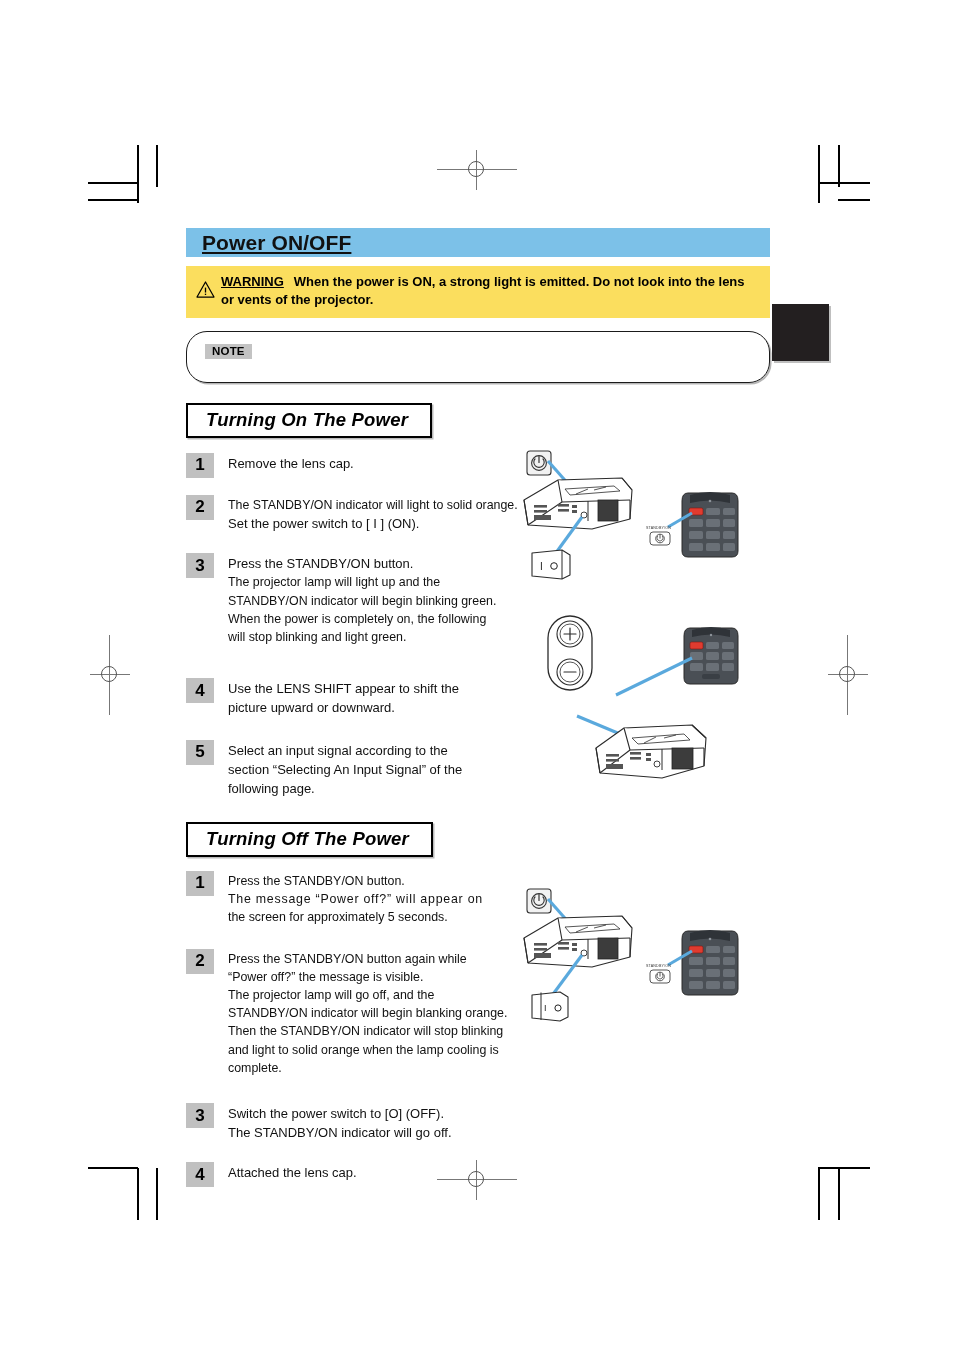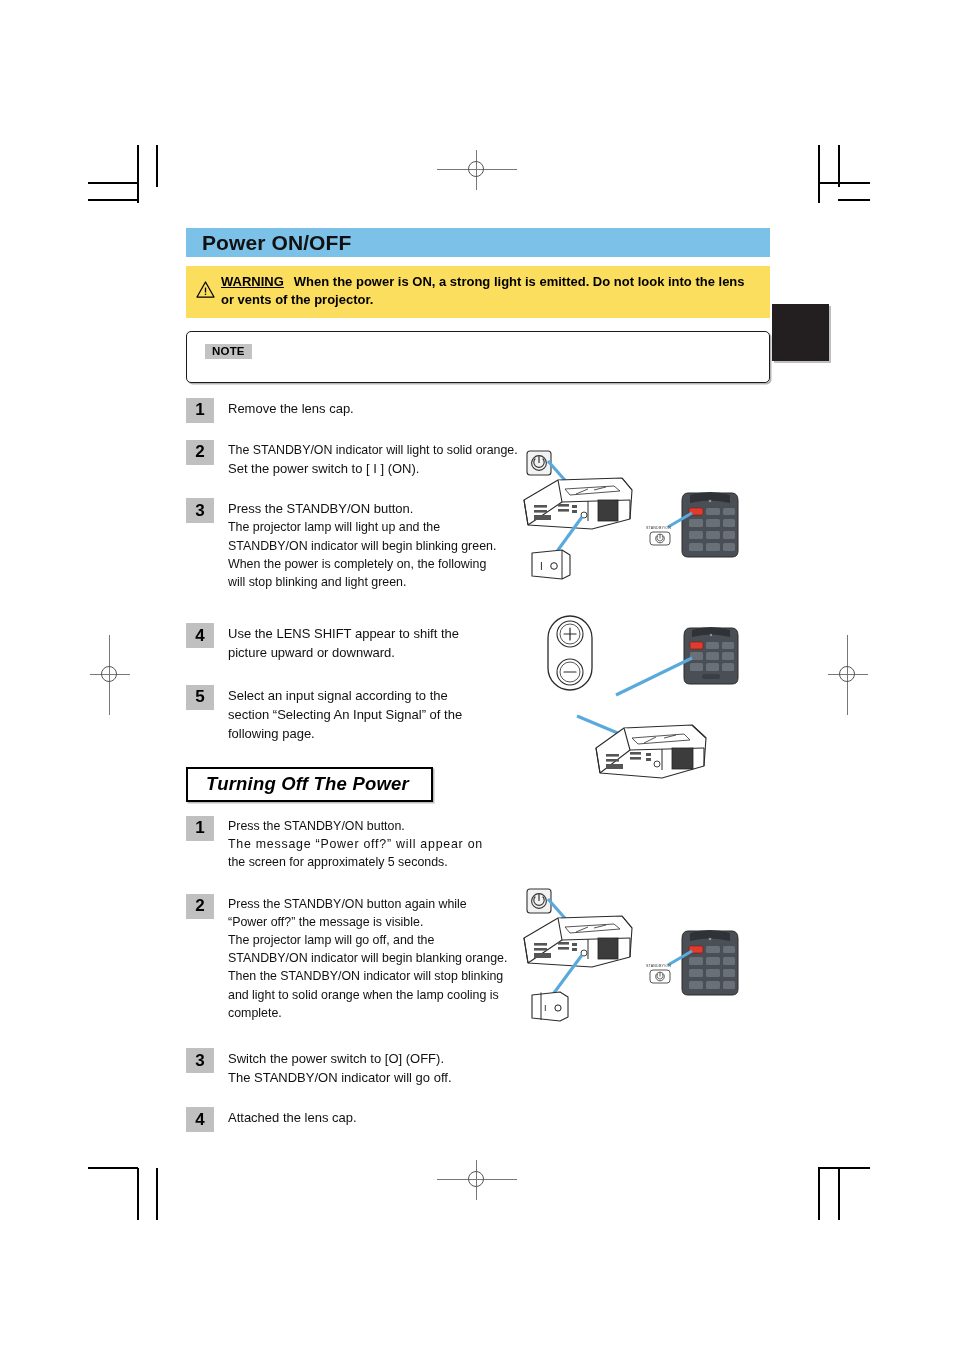--- a/index.html
+++ b/index.html
@@ -60,20 +60,21 @@
     align-items: center;
     padding-left: 16px;
     box-sizing: border-box;
   }
   .title-bar h1 {
     margin: 0;
     font-size: 21px;
     font-weight: bold;
     letter-spacing: 0.1px;
     color: #111;
+    text-decoration: underline;
   }
 
   
   .warning-box {
     margin-top: 9px;
     background: #fbde5e;
     padding: 7px 10px 8px 10px;
     display: flex;
     align-items: flex-start;
     box-sizing: border-box;
@@ -94,21 +95,21 @@
   }
   .warn-label {
     text-decoration: underline;
     margin-right: 10px;
   }
 
   
   .note-box {
     margin-top: 13px;
     border: 1.2px solid #1a1a1a;
-    border-radius: 5px;
+    border-radius: 21px;
     height: 52px;
     box-sizing: border-box;
     padding: 9px 0 0 18px;
     box-shadow: 1.5px 1.5px 0 rgba(120,120,120,0.55);
   }
   .note-tag {
     display: inline-block;
     background: #c3c3c3;
     font-size: 11.5px;
     font-weight: bold;
@@ -233,20 +234,23 @@
     </div>
   </div>
 
   
   <div class="note-box">
     <span class="note-tag">NOTE</span>
     <div></div>
   </div>
 
   
+  <div class="subhead">
+    <span>Turning On The Power</span>
+  </div>
 
   <div class="steps">
 
     <div class="step" style="margin-top:15px;">
       <div class="step-num">1</div>
       <div class="step-body">
         <div class="line lead">Remove the lens cap.</div>
       </div>
     </div>
 

